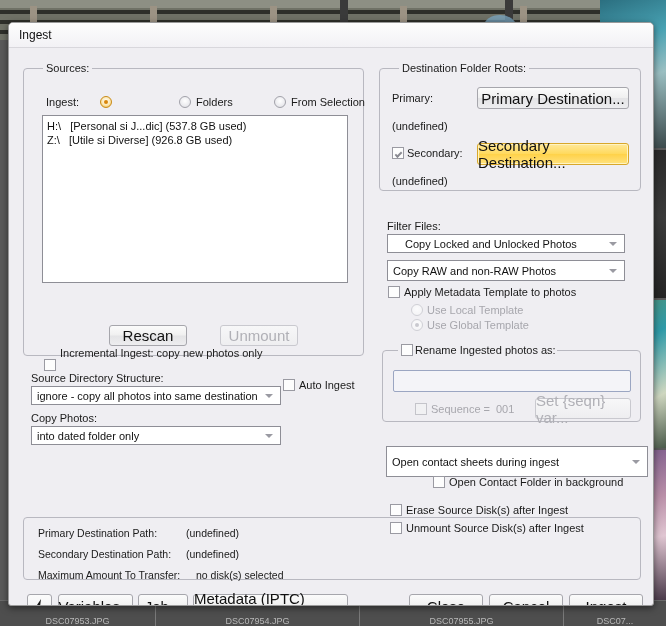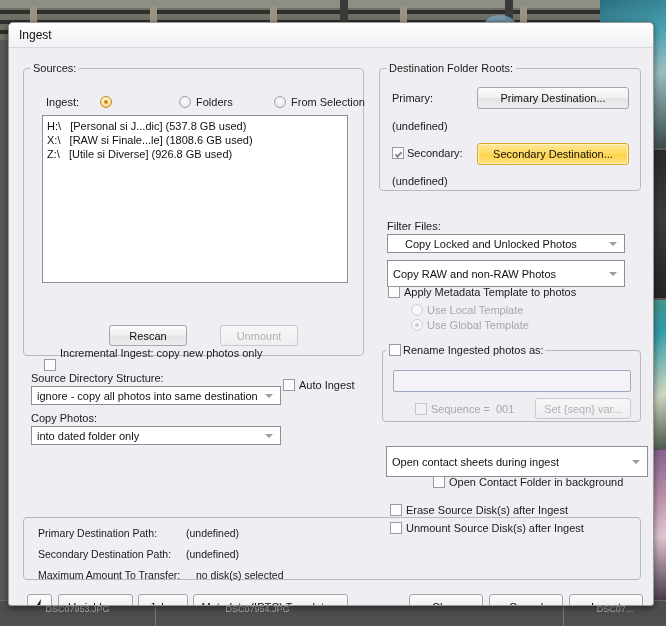--- a/index.html
+++ b/index.html
@@ -48,21 +48,21 @@
   .bottom-bar {
     position: absolute; left: 0; bottom: 0; width: 666px; height: 26px;
     background: #4e4e4e;
     border-top: 1px solid #6b6b6b;
   }
   .bottom-cell {
     position: absolute; top: 0; height: 26px;
     border-left: 1px solid #7a7a7a;
     color: #b9b9b9; font-size: 9px;
     display: flex; align-items: flex-end; justify-content: center;
-    padding-bottom: 13px;
+    padding-bottom: 1px;
   }
 
   
   #ingest-dialog {
     position: absolute;
     left: 8px; top: 22px;
     width: 646px; height: 584px;
     background: #efeef2;
     border: 1px solid #9a9a9a;
     border-radius: 5px 5px 3px 3px;
@@ -83,31 +83,31 @@
   
   fieldset.grp {
     position: absolute;
     border: 1px solid #b8b8c0;
     border-radius: 4px;
     margin: 0; padding: 0;
     background: transparent;
   }
   fieldset.grp > legend {
     font-size: 11px; color: #1a1a1a;
-    padding: 0 3px; margin-left: 6px;
+    padding: 0 3px; margin-left: 19px;
   }
   .lbl { font-size: 11px; color: #1a1a1a; position: absolute; white-space: nowrap; }
   .lbl.dim { color: #a7a7ad; }
 
   .btn {
     position: absolute;
     background: linear-gradient(180deg,#fbfbfb 0%,#f0f0f0 48%,#e4e4e6 52%,#ededef 100%);
     border: 1px solid #a6a6ac;
     border-radius: 3px;
-    font-size: 11px; color: #111;
+    font-size: 15px; color: #111;
     display: flex; align-items: center; justify-content: center;
     cursor: default;
     font-family: "Liberation Sans", sans-serif;
   }
   .btn.disabled { color: #b0b0b6; border-color: #c9c9cf;
     background: linear-gradient(180deg,#f7f7f8 0%,#eeeef0 100%); }
   .btn.highlight {
     background: linear-gradient(180deg,#ffe89a 0%,#ffd95c 50%,#ffd24a 52%,#ffe27e 100%);
     border: 1px solid #d8a72b;
     box-shadow: inset 0 0 0 1px #fff4c2;
@@ -231,20 +231,21 @@
     <div class="ph p2"></div>
     <div class="ph p3"></div>
     <div class="ph p4"></div>
     <div class="ph-num" style="top:155px;">7...</div>
     <div class="ph-num" style="top:305px;">7...</div>
   </div>
 
   <div class="bottom-bar">
     <div class="bottom-cell" style="left:0;width:155px;border-left:none;">DSC07953.JPG</div>
     <div class="bottom-cell" style="left:155px;width:204px;">DSC07954.JPG</div>
+    <div class="bottom-cell" style="left:359px;width:204px;">DSC07955.JPG</div>
     <div class="bottom-cell" style="left:563px;width:103px;">DSC07...</div>
   </div>
 </div>
 
 <div id="ingest-dialog">
 
   <div class="titlebar">
     <span class="title">Ingest</span>
   </div>
 
@@ -259,21 +260,20 @@
       <span class="lbl" style="left:93px;top:20px;margin-top:32px;">Disks</span>
 
       <span class="radio" style="left:155px;top:22px;"></span>
       <span class="lbl" style="left:172px;top:22px;">Folders</span>
 
       <span class="radio" style="left:250px;top:22px;"></span>
       <span class="lbl" style="left:267px;top:22px;">From Selection</span>
 
       <div class="listbox" style="left:18px;top:41px;width:306px;height:168px;">
         <div class="listrow">H:\   [Personal si J...dic] (537.8 GB used)</div>
-        <div class="listrow">X:\   [RAW si Finale...le] (1808.6 GB used)</div>
         <div class="listrow">Z:\   [Utile si Diverse] (926.8 GB used)</div>
       </div>
 
       <div class="btn" style="left:85px;top:251px;width:78px;height:21px;">Rescan</div>
       <div class="btn disabled" style="left:196px;top:251px;width:78px;height:21px;">Unmount</div>
 
       <span class="cb" style="left:20px;top:285px;"></span>
       <span class="lbl" style="left:36px;top:273px;">Incremental Ingest: copy new photos only</span>
 
       <span class="cb" style="left:259px;top:305px;"></span>
@@ -303,35 +303,35 @@
       <span class="lbl" style="left:27px;top:73px;">Secondary:</span>
       <div class="btn highlight" style="left:97px;top:69px;width:152px;height:22px;">Secondary Destination...</div>
       <span class="lbl" style="left:12px;top:101px;">(undefined)</span>
     </fieldset>
 
     <span class="lbl" style="left:378px;top:172px;">Filter Files:</span>
     <div class="combo" style="left:378px;top:186px;width:238px;height:19px;padding-left:17px;">
       <span>Copy Locked and Unlocked Photos</span>
       <span class="arrow"></span>
     </div>
-    <div class="combo" style="left:378px;top:212px;width:238px;height:27px;">
+    <div class="combo" style="left:378px;top:212px;width:238px;height:21px;">
       <span>Copy RAW and non-RAW Photos</span>
       <span class="arrow"></span>
     </div>
 
     <span class="cb" style="left:379px;top:238px;"></span>
     <span class="lbl" style="left:395px;top:238px;">Apply Metadata Template to photos</span>
 
     <span class="radio dim" style="left:402px;top:256px;"></span>
     <span class="lbl dim" style="left:418px;top:256px;">Use Local Template</span>
 
     <span class="radio dim on" style="left:402px;top:271px;"></span>
     <span class="lbl dim" style="left:418px;top:271px;">Use Global Template</span>
 
-    <fieldset class="grp" style="left:373px;top:296px;width:259px;height:78px;">
+    <fieldset class="grp" style="left:373px;top:296px;width:259px;height:78px;padding-left:12px;">
       <legend style="margin-left:3px;">
         <span class="cb" style="position:relative;display:inline-block;vertical-align:-2px;left:0;top:0;"></span><span class="lbl" style="position:relative;left:2px;top:0;">Rename Ingested photos as:</span>
       </legend>
       <div class="textbox" style="left:10px;top:14px;width:238px;height:22px;"></div>
 
       <span class="cb dim" style="left:32px;top:47px;"></span>
       <span class="lbl dim" style="left:48px;top:47px;">Sequence =</span>
       <span class="lbl dim" style="left:113px;top:47px;">001</span>
       <div class="btn disabled" style="left:152px;top:42px;width:96px;height:21px;">Set {seqn} var...</div>
     </fieldset>

